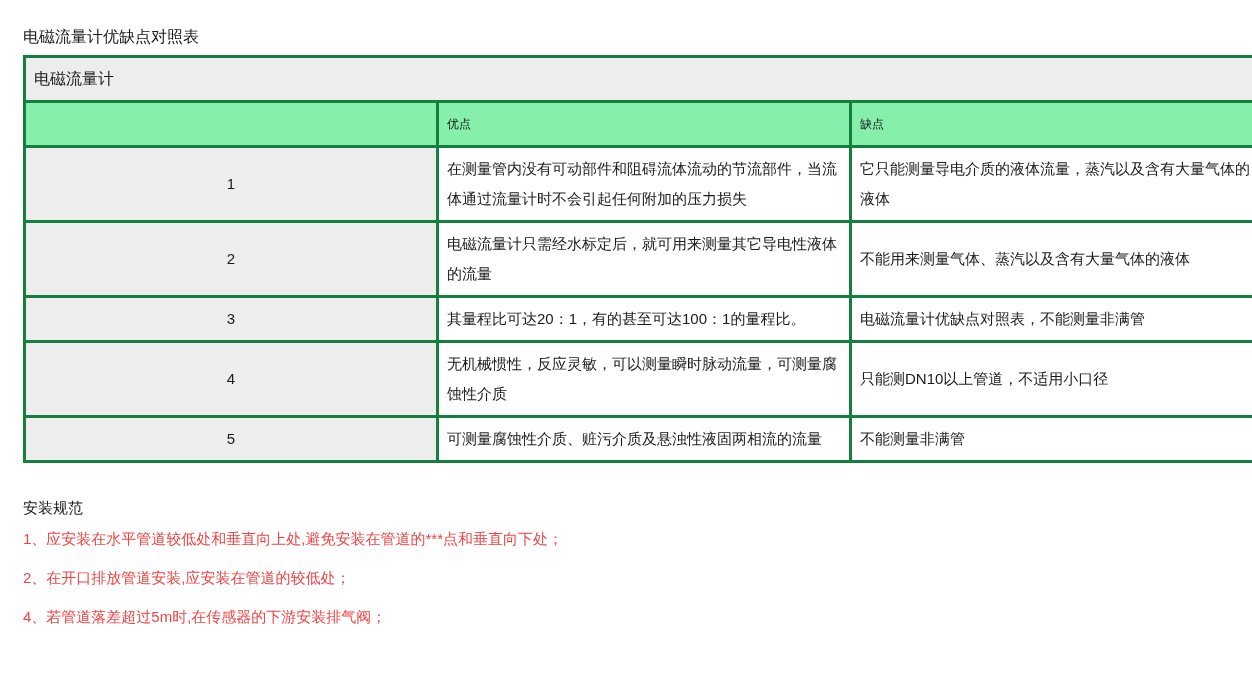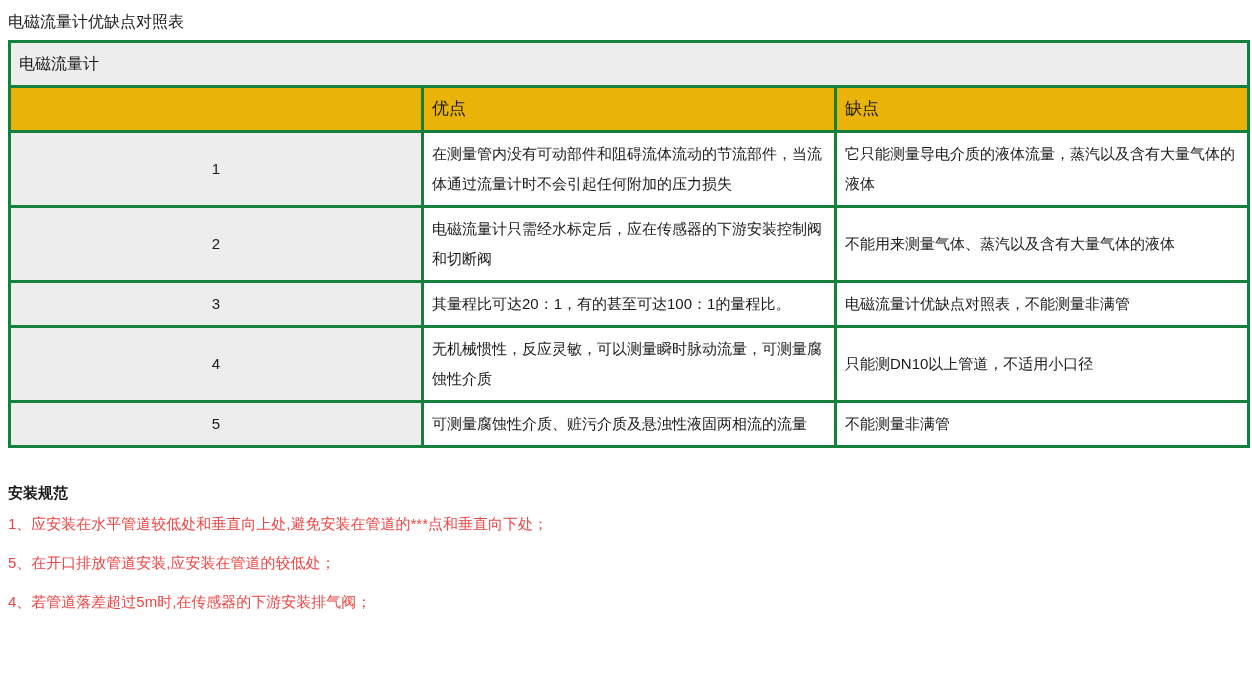--- a/index.html
+++ b/index.html
@@ -12,21 +12,21 @@
     height: 679px;
     font-family: "Liberation Sans", "DejaVu Sans", sans-serif;
     color: #1a1a1a;
     overflow: hidden;
   }
   .page {
     position: relative;
     width: 1252px;
     height: 679px;
     box-sizing: border-box;
-    padding: 0;
+    padding: 15px;
   }
   .doc-title {
     font-size: 16px;
     line-height: 20px;
     color: #1a1a1a;
     padding: 12px 0 8px 8px;
   }
   table.cmp {
     width: 1242px;
     margin-left: 8px;
@@ -43,40 +43,40 @@
     line-height: 30px;
   }
   .head-row td {
     background: #ededed;
     text-align: center;
     font-size: 16px;
     padding: 8px;
     line-height: 24px;
   }
   .sub-head td {
-    background: #eab308;
+    background: #86efac;
     text-align: center;
     font-weight: bold;
-    font-size: 17px;
+    font-size: 12px;
     line-height: 26px;
   }
   .col-idx {
     width: 32px;
     text-align: center !important;
     background: #ededed;
     font-size: 15px;
   }
   .col-pro { width: 688px; }
   .col-con { width: 518px; }
   .section {
     margin-top: 34px;
     padding-left: 8px;
   }
   .section-title {
-    font-weight: bold;
+    font-weight: normal;
     font-size: 15px;
     line-height: 22px;
     margin-bottom: 10px;
   }
   .spec-item {
     font-size: 15px;
     line-height: 20px;
     margin-bottom: 19px;
     color: #ef4444;
   }
@@ -99,21 +99,21 @@
         <td class="col-con">缺点</td>
       </tr>
 
       <tr>
         <td class="col-idx">1</td>
         <td class="col-pro">在测量管内没有可动部件和阻碍流体流动的节流部件，当流体通过流量计时不会引起任何附加的压力损失</td>
         <td class="col-con">它只能测量导电介质的液体流量，蒸汽以及含有大量气体的液体</td>
       </tr>
       <tr>
         <td class="col-idx">2</td>
-        <td class="col-pro">电磁流量计只需经水标定后，应在传感器的下游安装控制阀和切断阀</td>
+        <td class="col-pro">电磁流量计只需经水标定后，就可用来测量其它导电性液体的流量</td>
         <td class="col-con">不能用来测量气体、蒸汽以及含有大量气体的液体</td>
       </tr>
       <tr>
         <td class="col-idx">3</td>
         <td class="col-pro">其量程比可达20：1，有的甚至可达100：1的量程比。</td>
         <td class="col-con">电磁流量计优缺点对照表，不能测量非满管</td>
       </tr>
       <tr>
         <td class="col-idx">4</td>
         <td class="col-pro">无机械惯性，反应灵敏，可以测量瞬时脉动流量，可测量腐蚀性介质</td>
@@ -123,18 +123,18 @@
         <td class="col-idx">5</td>
         <td class="col-pro">可测量腐蚀性介质、赃污介质及悬浊性液固两相流的流量</td>
         <td class="col-con">不能测量非满管</td>
       </tr>
     </tbody>
   </table>
 
   <div class="section">
     <div class="section-title">安装规范</div>
     <div class="spec-item">1、应安装在水平管道较低处和垂直向上处,避免安装在管道的***点和垂直向下处；</div>
-    <div class="spec-item">5、在开口排放管道安装,应安装在管道的较低处；</div>
+    <div class="spec-item">2、在开口排放管道安装,应安装在管道的较低处；</div>
     <div class="spec-item">4、若管道落差超过5m时,在传感器的下游安装排气阀；</div>
 
   </div>
 
 </div>
 
 </body></html>

